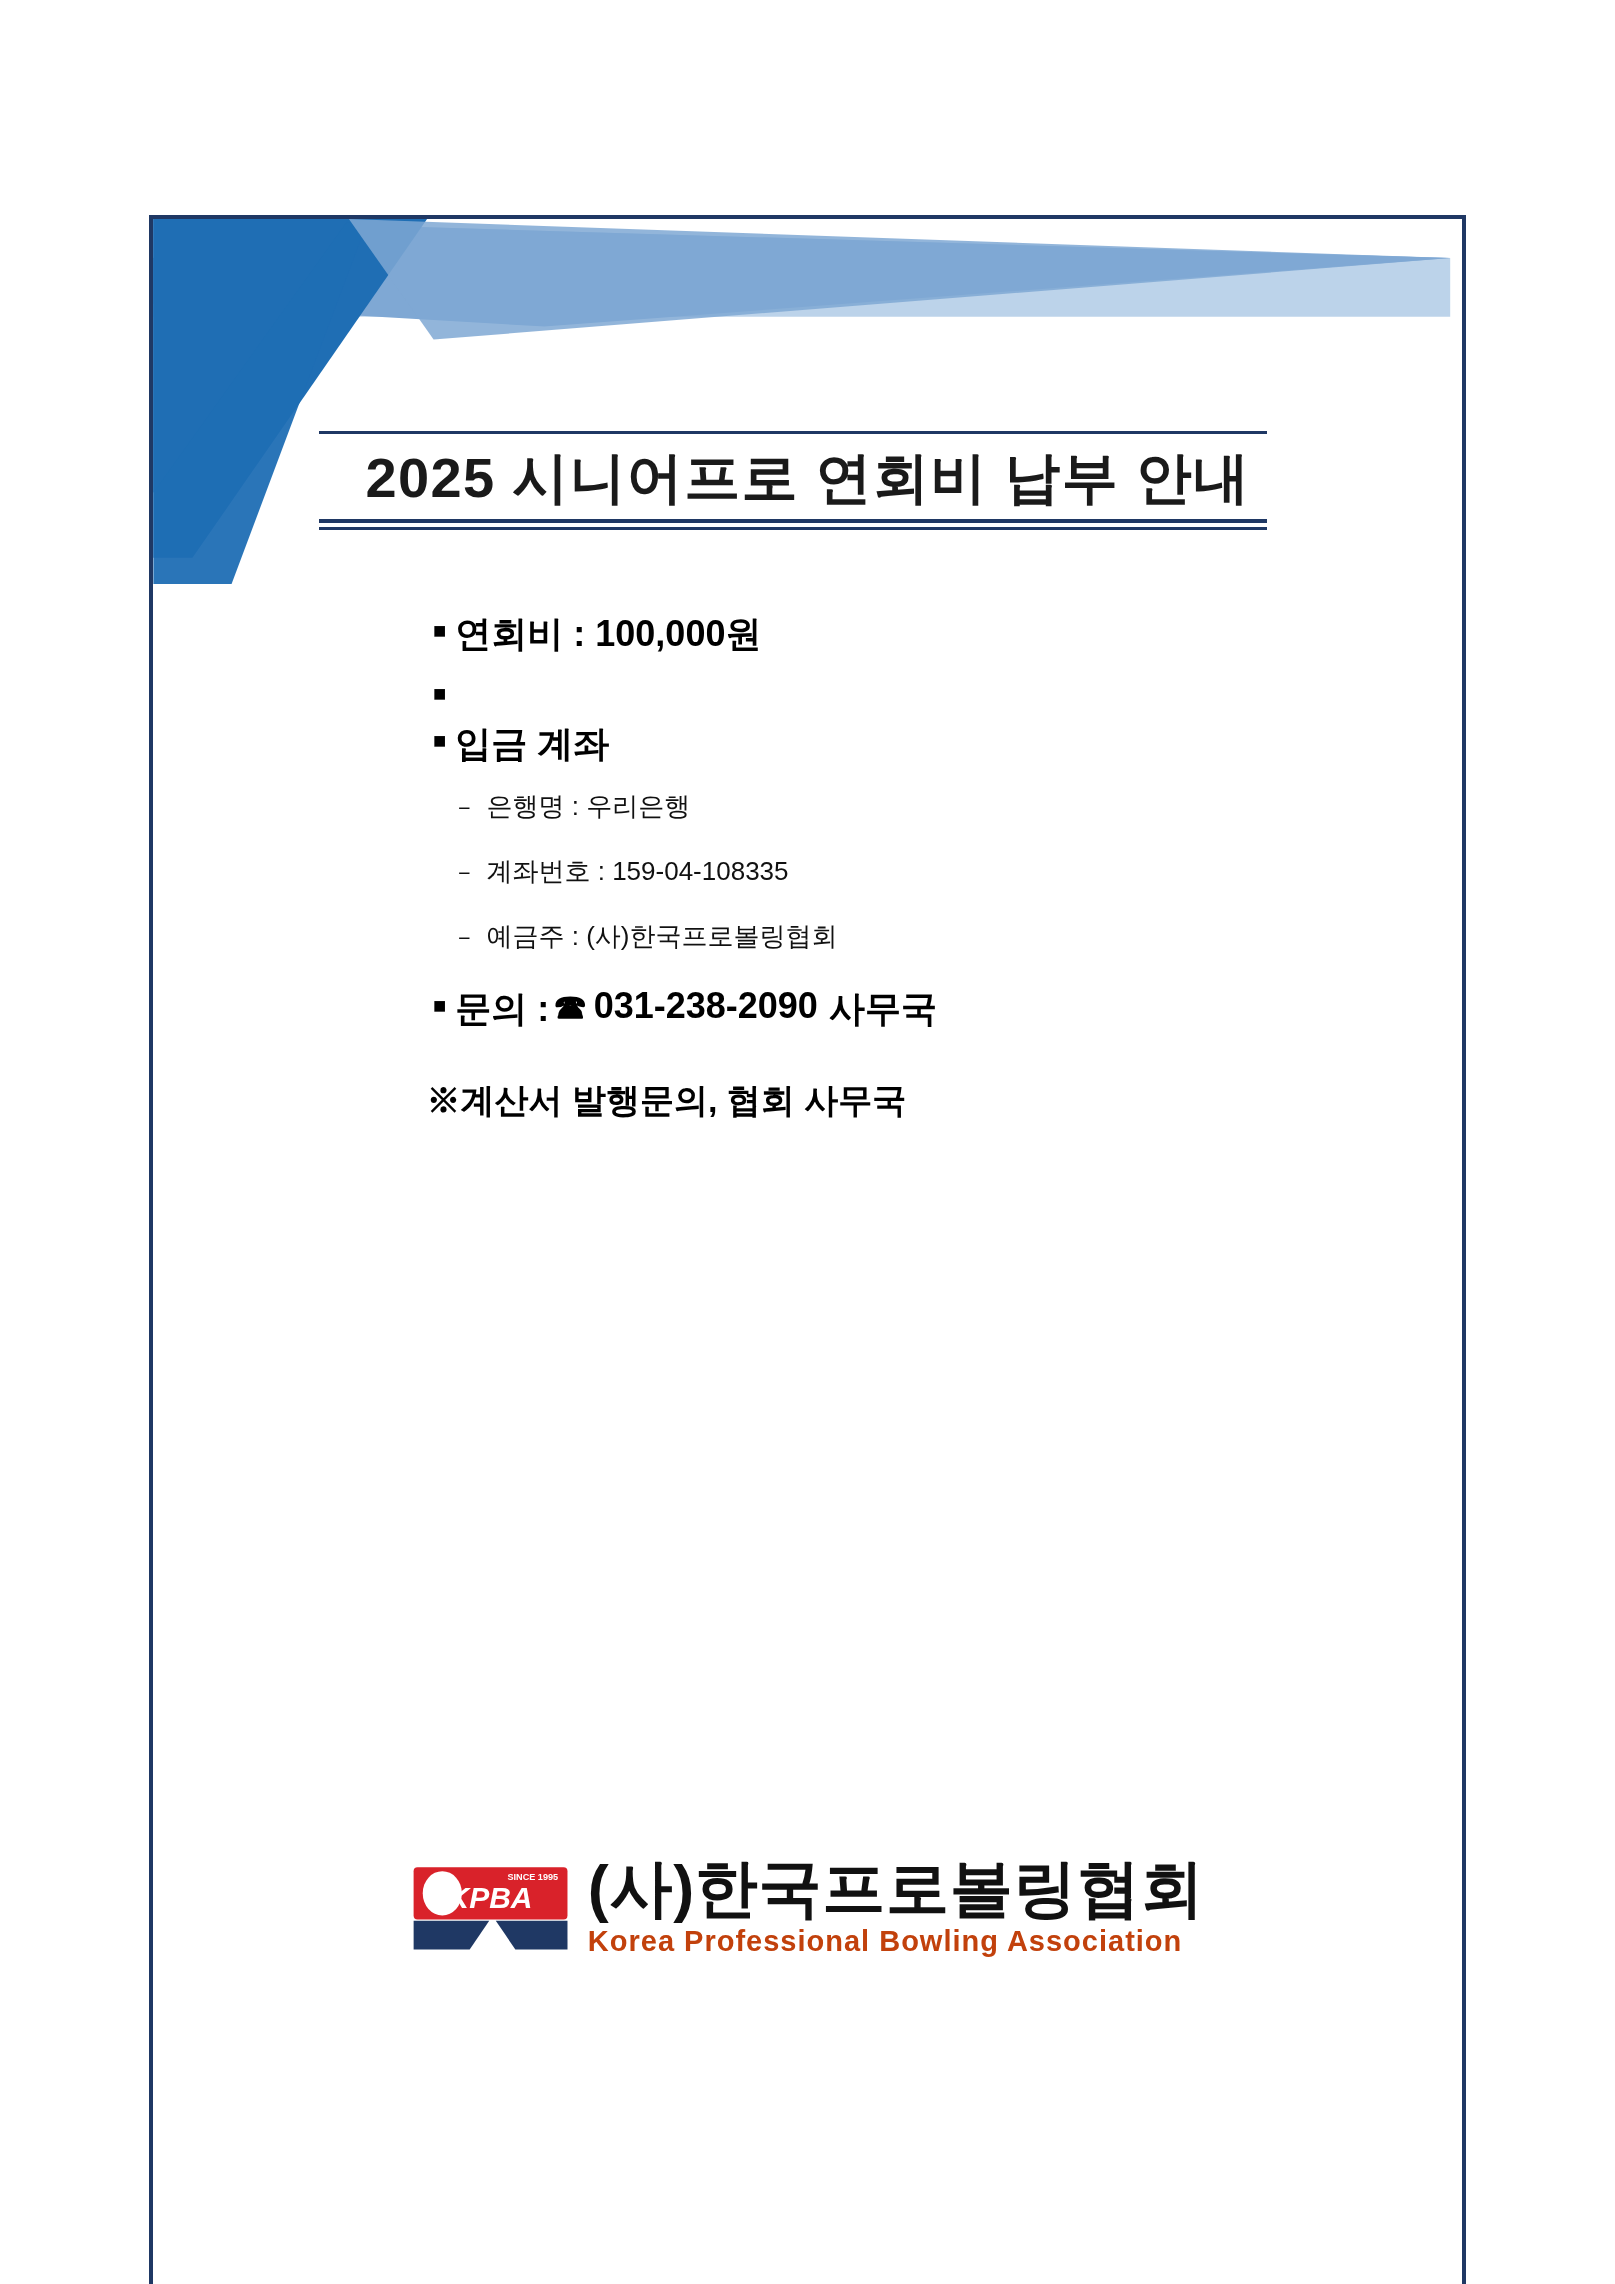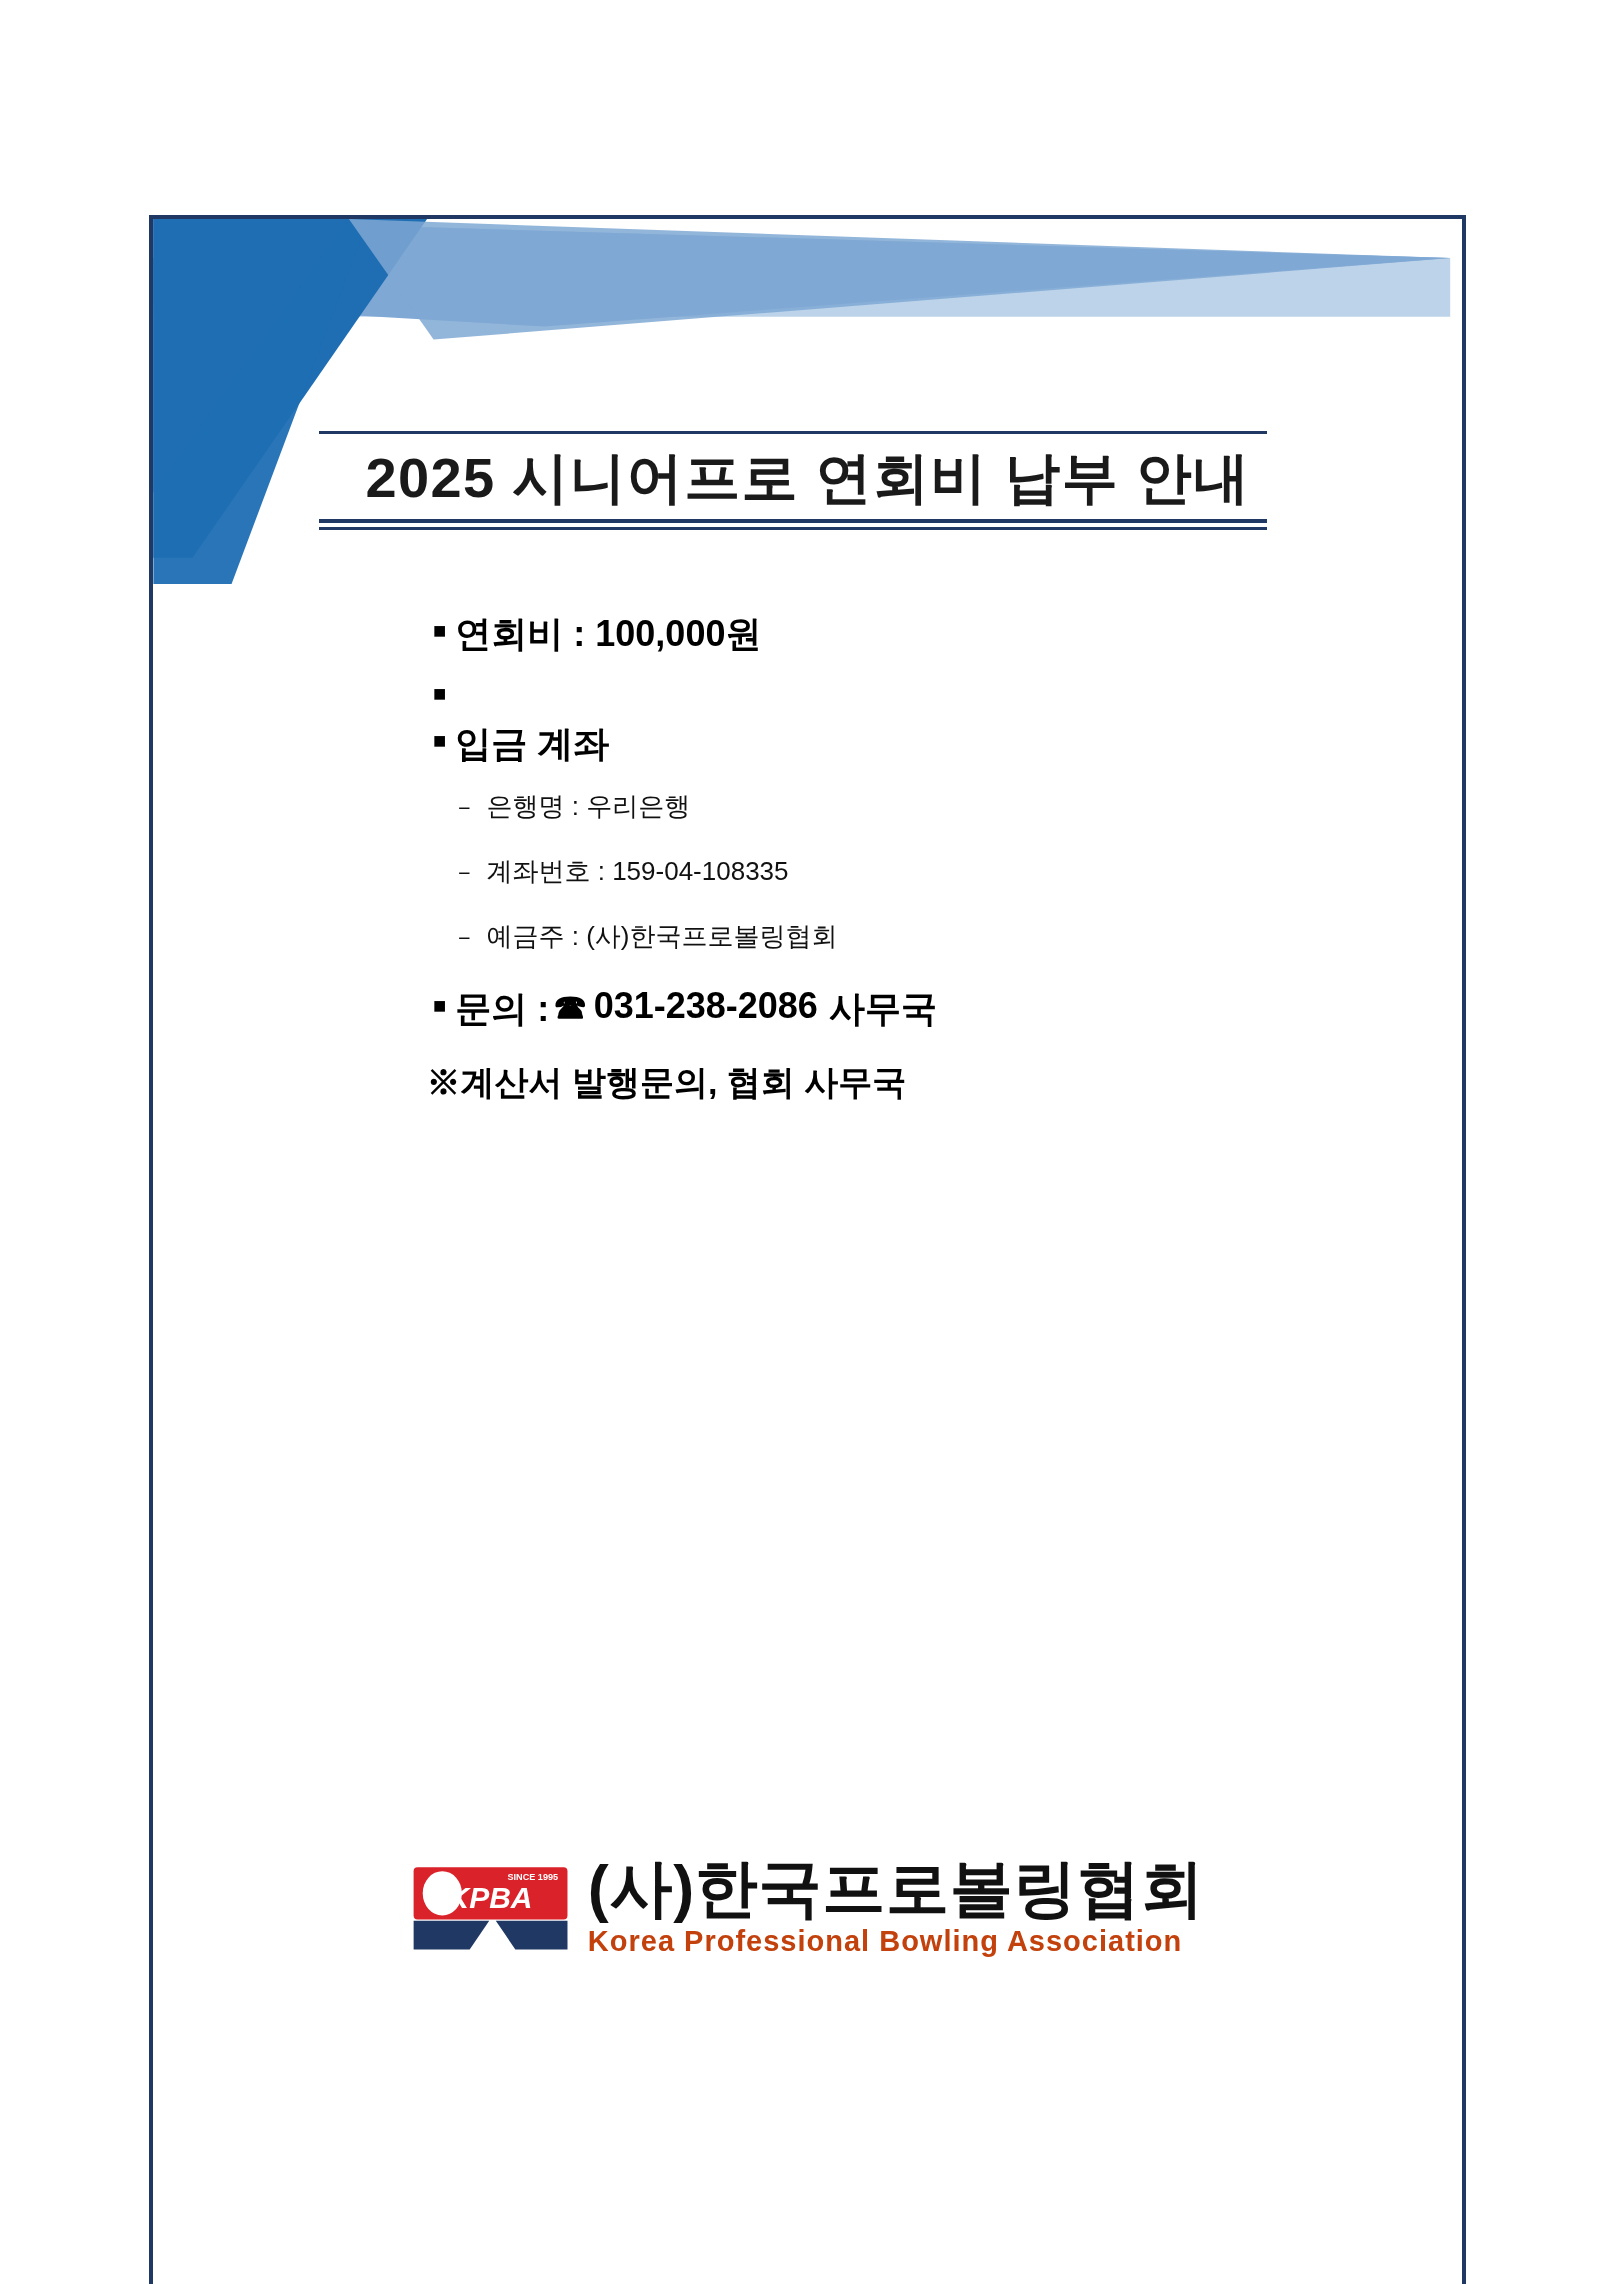--- a/index.html
+++ b/index.html
@@ -122,21 +122,21 @@
     margin-top: 22px;
     white-space: nowrap;
   }
   .phone-glyph {
     margin: 0 6.5px 0 3.9px;
     font-size: 34px;
   }
   .note-line {
     font-size: 34px;
     font-weight: bold;
-    margin-top: 26px;
+    margin-top: 44px;
     margin-left: -6.5px;
     white-space: nowrap;
   }
 
   
   .footer-logo {
     position: absolute;
     left: 0;
     right: 0;
     top: 1636px;
@@ -223,21 +223,21 @@
       <div class="sub-line">
         <span class="dash-mark">－</span>
         <span>예금주 :  (사)한국프로볼링협회</span>
       </div>
     </div>
 
     <div class="contact-line">
       <span class="bullet-mark">■</span>
       <span>문의 :</span>
       <span class="phone-glyph">☎</span>
-      <span>031-238-2086</span>
+      <span>031-238-2090</span>
       <span style="margin-left:11px;">사무국</span>
     </div>
 
     <div class="note-line">※계산서 발행문의, 협회 사무국</div>
   </div>
 
   <div class="footer-logo">
     <div class="logo-mark">
       <svg width="163" height="98" viewBox="0 0 250 150" xmlns="http://www.w3.org/2000/svg">
         <rect x="4" y="14" width="236" height="80" rx="6" fill="#d9222a"></rect>

